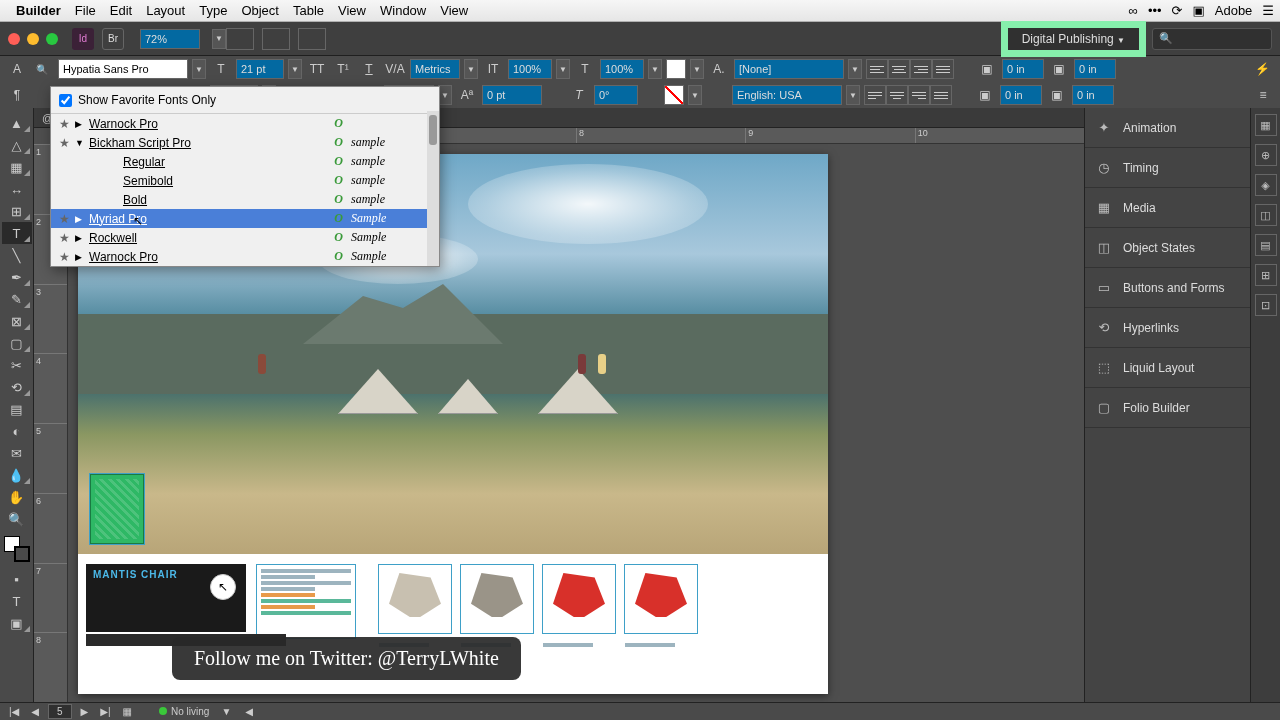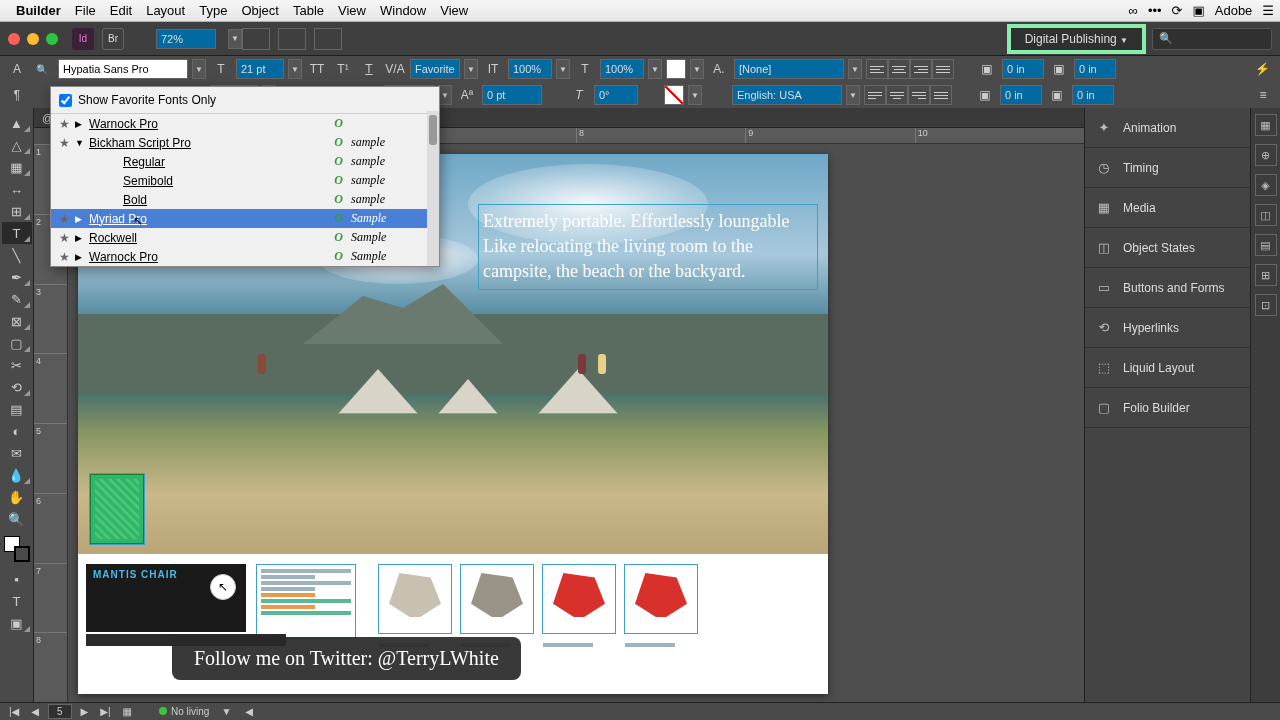--- a/index.html
+++ b/index.html
@@ -12,26 +12,26 @@
 .mac-menubar .menu-item { margin-right: 14px; }
 .mac-menubar .spacer { flex: 1; }
 .mac-menubar .right { display: flex; align-items: center; gap: 10px; }
 
 
 .app-bar { height: 34px; background: #3f3f3f; display: flex; align-items: center; padding: 0 8px; color: #ddd; font-size: 12px; border-bottom: 1px solid #1f1f1f; }
 .traffic { display: flex; gap: 7px; margin-right: 14px; }
 .traffic span { width: 12px; height: 12px; border-radius: 50%; display: block; }
 .traffic .r { background: #ff5f57; } .traffic .y { background: #febc2e; } .traffic .g { background: #28c840; }
 .app-bar .id-icon { width: 22px; height: 22px; background: #3b2137; border-radius: 3px; color: #e07bd2; font-size: 10px; display:flex; align-items:center; justify-content:center; margin-right:8px; }
-.app-bar .bicon { width:22px; height:22px; border:1px solid #666; border-radius:3px; display:flex; align-items:center; justify-content:center; margin-right:20px; font-size:10px;}
+.app-bar .bicon { width:22px; height:22px; border:1px solid #666; border-radius:3px; display:flex; align-items:center; justify-content:center; margin-right:4px; font-size:10px;}
 .app-bar .zoom { width: 60px; margin: 0 12px; }
 .app-bar .drop { width: 28px; height: 22px; border: 1px solid #666; margin-right: 8px; position: relative; }
 .app-bar .flex { flex: 1; }
 .app-bar .workspace { display: flex; align-items: center; gap: 6px; }
-.app-bar .ws-label { padding: 4px 14px; background: #303030; border: 4px solid #86efac; }
+.app-bar .ws-label { padding: 4px 14px; background: #303030; border: 7px solid #86efac; }
 .app-bar .search { width: 120px; height: 22px; background: #303030; border: 1px solid #555; border-radius: 3px; display:flex; align-items:center; padding:0 6px;}
 .app-bar .search-ic { font-size:11px; color:#aaa; }
 
 
 .control-panel { background: #4a4a4a; border-bottom: 1px solid #222; }
 .cp-row { height: 26px; display: flex; align-items: center; padding: 0 6px; gap: 4px; }
 .cp-icon { width: 22px; height: 20px; display: flex; align-items: center; justify-content: center; color: #ccc; font-size: 12px; }
 .cp-field { height: 20px; background: #0369a1; border: 1px solid #666; color: #ddd; font-size: 11px; padding: 0 4px; display: flex; align-items: center; }
 .cp-field.fontname { width: 130px; background: #fff; color: #000; }
 .cp-drop-arrow { width: 14px; height: 20px; background: #555; border: 1px solid #666; display:flex; align-items:center; justify-content:center; font-size:8px; color:#ccc;}
@@ -181,21 +181,21 @@
     <div class="cp-drop-arrow">▼</div>
     <div class="cp-icon">T</div>
     <div class="cp-field" style="width:48px">21 pt</div>
     <div class="cp-drop-arrow">▼</div>
     <div class="cp-icon">TT</div>
     <div class="cp-icon">T¹</div>
     <div class="cp-icon">
         <u>T</u>
       </div>
     <div class="cp-icon">V/A</div>
-    <div class="cp-field" style="width:50px">Favorite</div>
+    <div class="cp-field" style="width:50px">Metrics</div>
     <div class="cp-drop-arrow">▼</div>
     <div class="cp-icon">IT</div>
     <div class="cp-field" style="width:44px">100%</div>
     <div class="cp-drop-arrow">▼</div>
     <div class="cp-icon">T</div>
     <div class="cp-field" style="width:44px">100%</div>
     <div class="cp-drop-arrow">▼</div>
     <div class="cp-swatch"></div>
     <div class="cp-drop-arrow">▼</div>
     <div class="cp-icon">A.</div>
@@ -346,21 +346,20 @@
           <div class="cloud" style="top:20px;left:60px;width:180px;height:60px;"></div>
           <div class="cloud" style="top:10px;right:120px;width:240px;height:80px;"></div>
           <div class="cloud" style="top:80px;left:240px;width:160px;height:50px;"></div>
           <div class="mountains"></div>
           <div class="tent" style="left:260px;"></div>
           <div class="tent" style="left:360px;width:60px;height:35px;"></div>
           <div class="tent" style="left:460px;"></div>
           <div class="person" style="left:180px;"></div>
           <div class="person" style="left:500px;background:#7a3a3a;"></div>
           <div class="person" style="left:520px;background:#e8d088;"></div>
-          <div class="hero-text">Extremely portable. Effortlessly loungable Like relocating the living room to the campsite, the beach or the backyard.</div>
           <div class="green-box"></div>
         </div>
         <div class="bottom-blocks">
           <div class="block-a">
             <div class="label">MANTIS CHAIR</div>
             <div class="clickicon">↖</div>
             <div class="bar"></div>
           </div>
           <div class="block-b">
             <div class="ln"></div>

